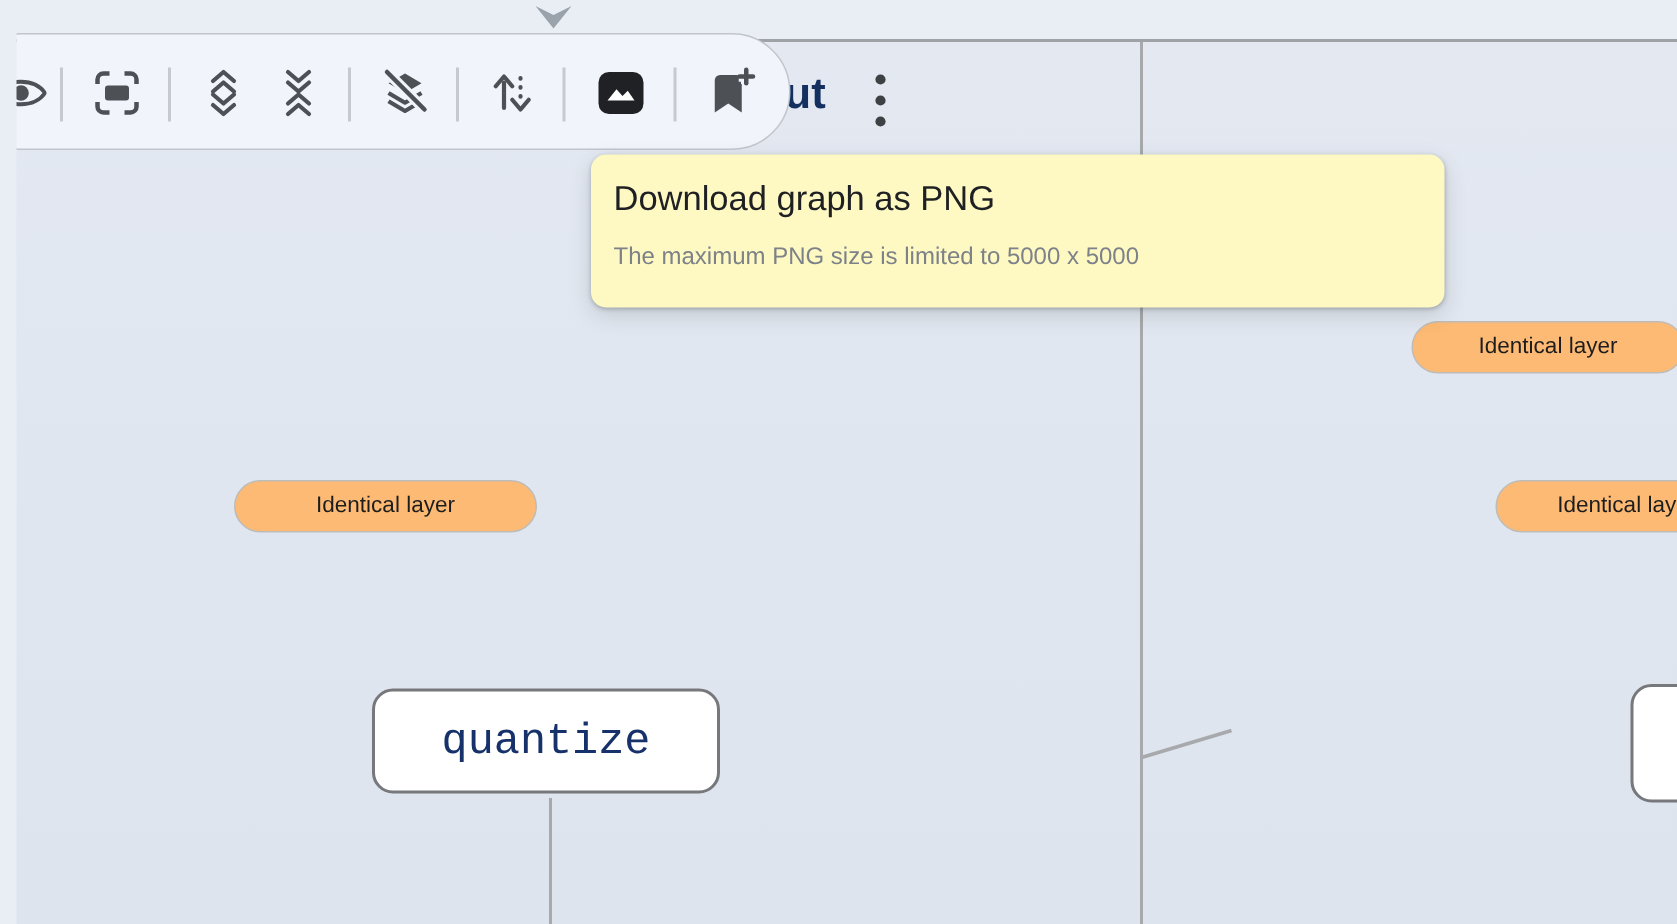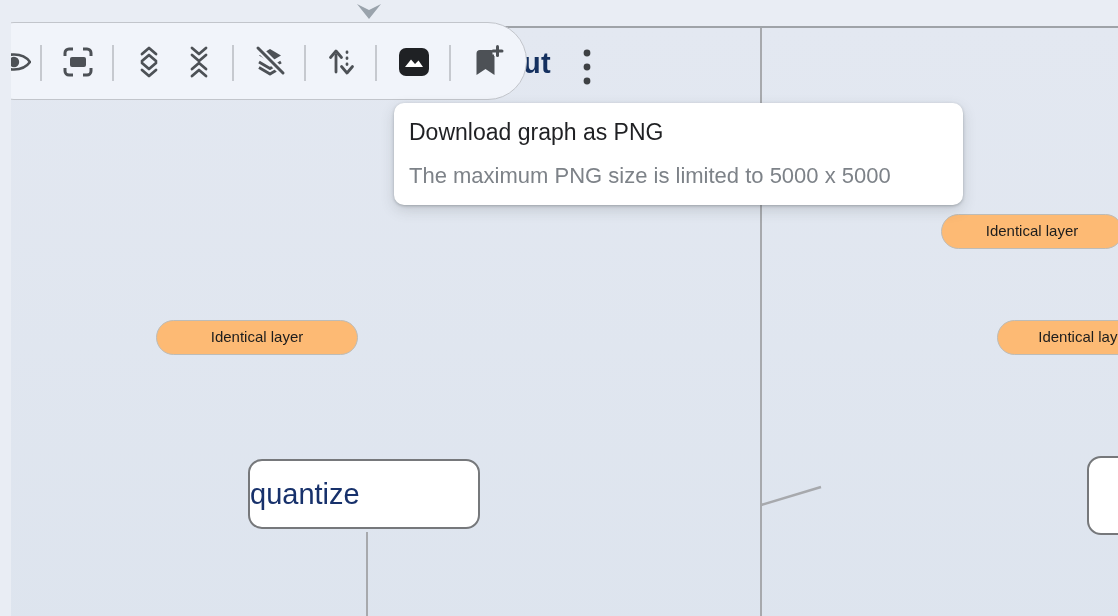--- a/index.html
+++ b/index.html
@@ -29,49 +29,49 @@
 
   .badge {
     position:absolute; height:35px; background:#fdba74;
     border:1.5px solid #bdbcb8; border-radius:18px;
     color:#1d1d1d; font-size:15px; line-height:32px;
     text-align:center; z-index:6; white-space:nowrap; overflow:hidden;
   }
 
   .op-node {
     position:absolute; background:#ffffff; border:2.5px solid #76787b;
-    border-radius:14px; display:flex; align-items:center; justify-content:flex-start;
-    color:#17316b; font-size:29px; z-index:4;
+    border-radius:14px; display:flex; align-items:center; justify-content:center;
+    color:#17316b; font-size:29px; z-index:4;font-family:Liberation Mono, monospace;
   }
 
   
   #edges { position:absolute; inset:0; z-index:5; pointer-events:none; }
 
   
   .toolbar-pill {
     position:absolute; left:-36px; top:22px; width:552px; height:78px;
     background:#f1f4fa; border:1px solid #c2c5cb; border-radius:42px;
     z-index:10;
   }
   .tb-btn { position:absolute; top:17px; width:44px; height:44px;
     display:flex; align-items:center; justify-content:center; border-radius:50%; }
   .tb-sep { position:absolute; top:22px; width:2px; height:36px; background:#c6c9cf; }
 
   
   .tooltip {
     position:absolute; left:383px; top:103px; width:569px; height:102px;
-    background:#ffffff; border-radius:10px; z-index:20;
+    background:#fef9c3; border-radius:10px; z-index:20;
     box-shadow:0 1px 3px rgba(60,64,67,.32), 0 5px 14px rgba(60,64,67,.18);
   }
   .tooltip-title {
     position:absolute; left:15px; top:16px; font-size:23px; font-weight:500;
     color:#1f2023; white-space:nowrap;
   }
   .tooltip-sub {
-    position:absolute; left:15px; top:60px; font-size:22px; font-weight:400;
+    position:absolute; left:15px; top:60px; font-size:16px; font-weight:400;
     color:#7d8288; white-space:nowrap;
   }
 
   .clipped-title { position:absolute; z-index:9; }
 </style>
 </head>
 <body>
 
 <div id="stage">
 

